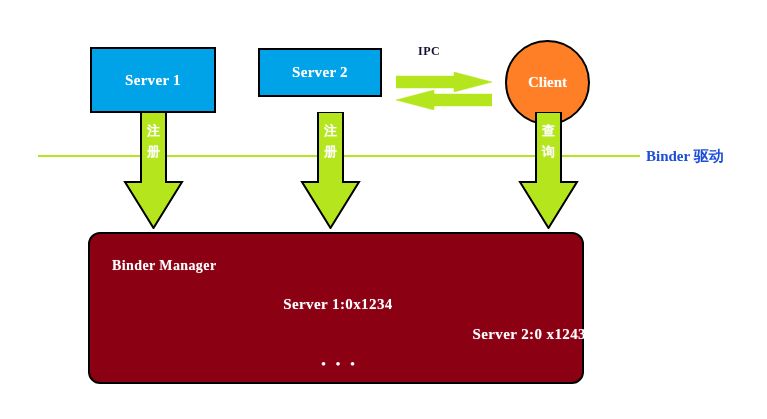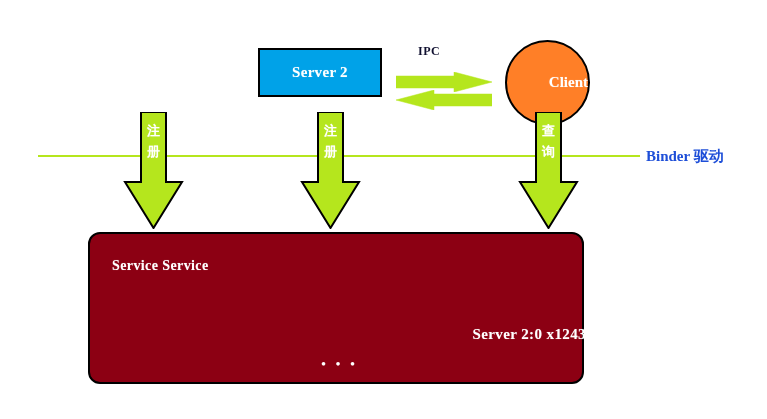--- a/index.html
+++ b/index.html
@@ -50,21 +50,21 @@
     left: 505px;
     top: 40px;
     width: 85px;
     height: 85px;
     border-radius: 50%;
     background: #ff7f27;
     border: 2px solid #000000;
     box-sizing: border-box;
     display: flex;
     align-items: center;
-    justify-content: flex-end;
+    justify-content: center;
   }
   #client-circle .box-label {
     color: #ffffff;
     font-size: 15px;
     font-weight: bold;
     font-family: "Liberation Serif", "DejaVu Serif", serif;
     text-shadow: 0 0 1px rgba(255,255,255,0.35);
   }
 
   
@@ -183,20 +183,23 @@
     letter-spacing: 10px;
     text-indent: 10px;
     font-family: "Liberation Serif", "DejaVu Serif", serif;
   }
 </style>
 </head>
 <body>
 
 <div id="canvas">
 
+  <div class="server-box" id="server1-box">
+    <span class="box-label">Server 1</span>
+  </div>
 
   <div class="server-box" id="server2-box">
     <span class="box-label">Server 2</span>
   </div>
 
   <div id="ipc-label">IPC</div>
 
   <div class="ipc-arrow" id="ipc-arrow-right">
     <svg width="96" height="20" viewBox="0 0 96 20">
       <polygon points="0,4 58,4 58,0 96,10 58,20 58,16 0,16" fill="#b5e61d" stroke="#b5e61d" stroke-width="0.5"></polygon>
@@ -240,18 +243,19 @@
     <svg width="61" height="117" viewBox="0 0 61 117">
       <polygon points="18,0 43,0 43,70 59,70 30.5,116 2,70 18,70" fill="#b5e61d" stroke="#000000" stroke-width="2" stroke-linejoin="miter"></polygon>
     </svg>
     <div class="arrow-text">
       <span>查</span>
       <span>询</span>
     </div>
   </div>
 
   <div id="service-manager-box">
-    <div id="sm-title">Service Service</div>
+    <div id="sm-title">Binder Manager</div>
+    <div class="sm-entry" id="sm-entry-0">Server 1:0x1234</div>
     <div class="sm-entry" id="sm-entry-1">Server 2:0 x1243</div>
     <div id="sm-ellipsis">•••</div>
   </div>
 
 </div>
 
 </body></html>

